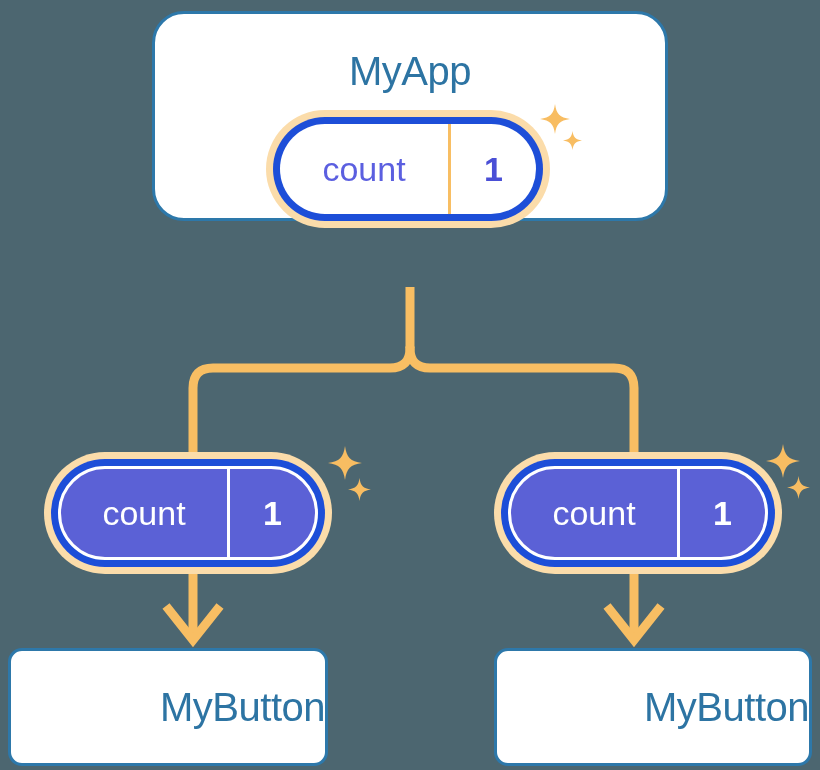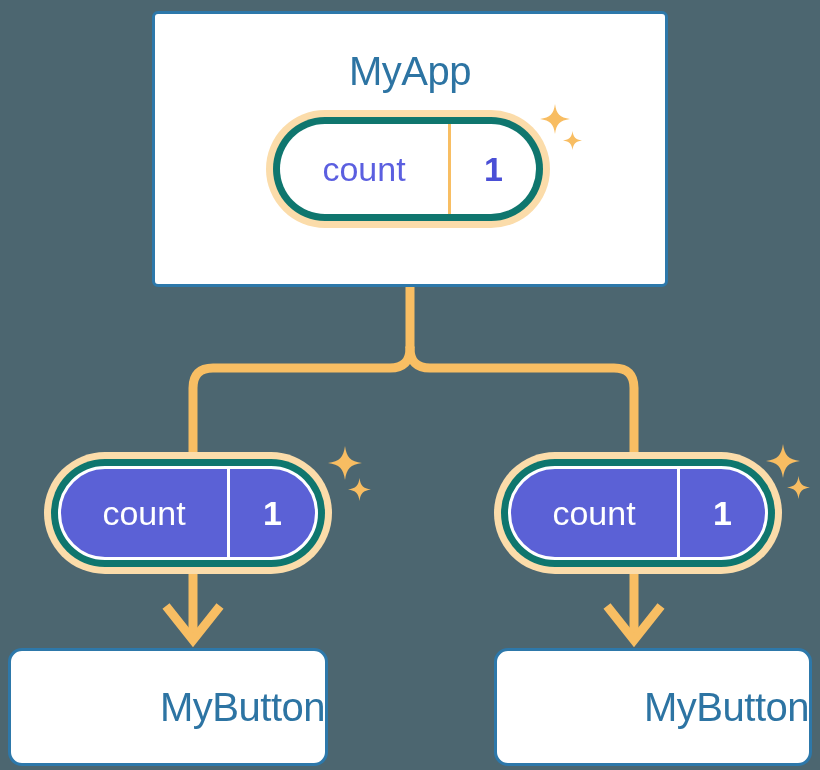--- a/index.html
+++ b/index.html
@@ -33,22 +33,22 @@
     background: #ffffff;
     border: 3px solid #2d78aa;
     border-radius: 14px;
     box-sizing: border-box;
     z-index: 3;
   }
   #app-card {
     left: 152px;
     top: 11px;
     width: 516px;
-    height: 276px;
-    border-radius: 6px;
+    height: 210px;
+    border-radius: 32px;
   }
   .btn-card {
     height: 118px;
     display: flex;
     align-items: center;
     justify-content: flex-end;
   }
   #btn-card-left {
     left: 8px;
     top: 648px;
@@ -78,21 +78,21 @@
   }
   .pill {
     position: relative;
     box-sizing: border-box;
     background: #fbdcaa;           
     border-radius: 999px;
     padding: 7px;
   }
   .pill-mid {
     box-sizing: border-box;
-    background: #0f766e;           
+    background: #1d4ed8;           
     border-radius: 999px;
     padding: 7px;
     height: 100%;
   }
   .pill-inner {
     box-sizing: border-box;
     border-radius: 999px;
     height: 100%;
     display: flex;
     align-items: stretch;

